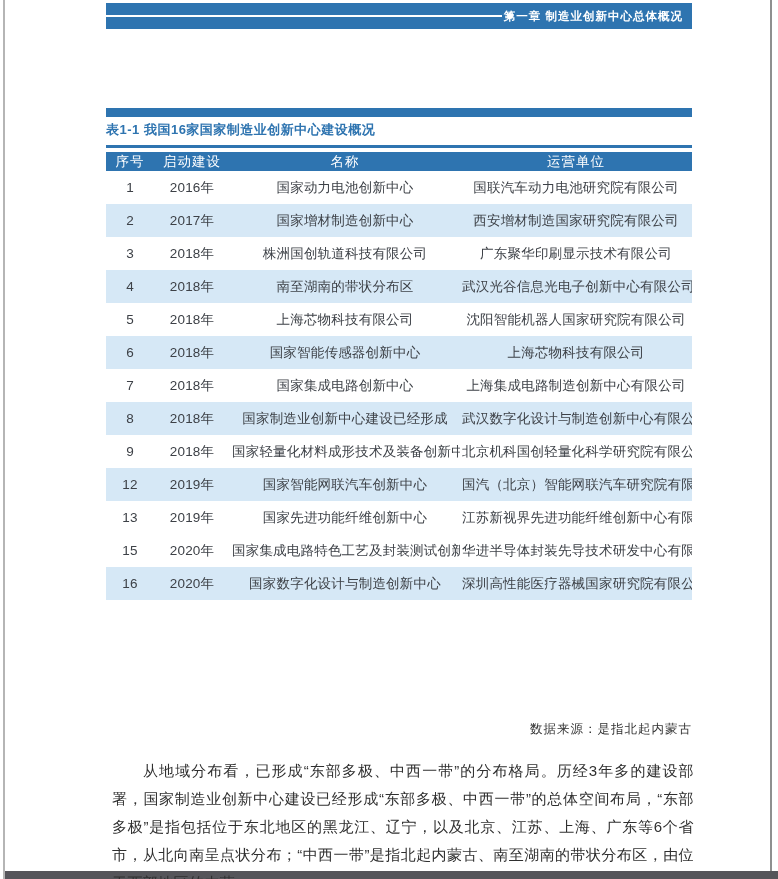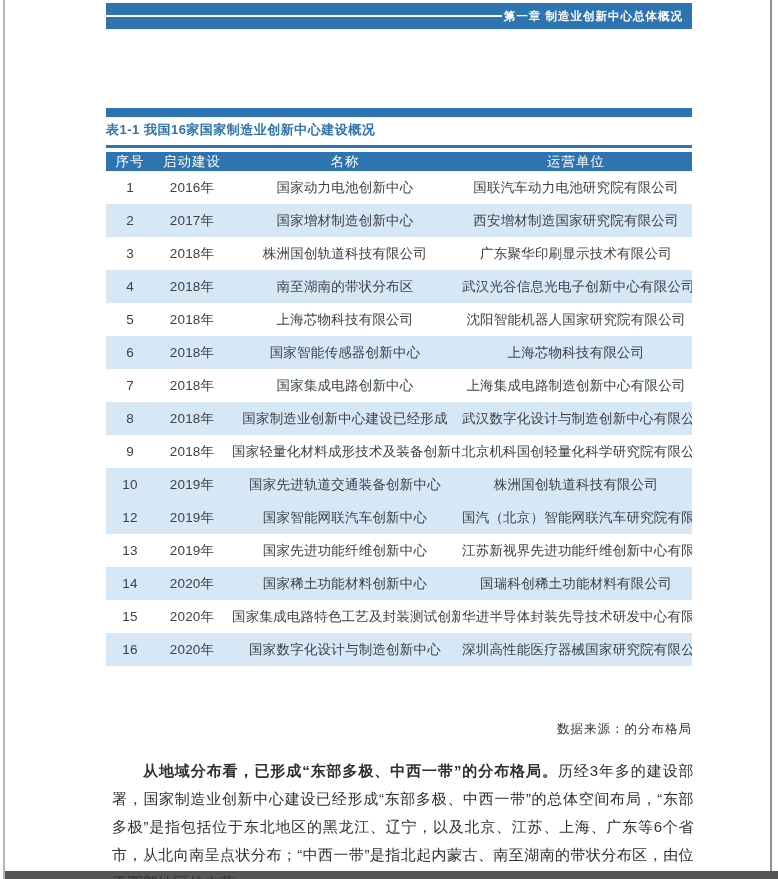--- a/index.html
+++ b/index.html
@@ -43,21 +43,21 @@
   .source-line {
     position:absolute; left:106px; top:721px; width:586px; text-align:right;
     font-size:12.5px; color:#333333; letter-spacing:1px;
   }
 
   .body-para {
     position:absolute; left:112px; top:757px; width:582px;
     font-size:15px; line-height:28px; text-align:justify; text-indent:31px;
     color:#2f2f2f; letter-spacing:0.4px;
   }
-  .body-para .lead { font-weight:bold; }
+  .body-para .lead { font-weight:normal; }
 </style>
 </head>
 <body style="--blue: #2E74B0; --rowalt: #D6E8F6;">
 
 <div class="edge-left"></div>
 <div class="edge-right"></div>
 <div class="page-separator"></div>
 
 <div class="chapter-bar">
   <span class="chapter-line"></span>
@@ -134,53 +134,41 @@
       <td>国家制造业创新中心建设已经形成</td>
       <td>武汉数字化设计与制造创新中心有限公司</td>
     </tr>
       <tr>
       <td>9</td>
       <td>2018年</td>
       <td>国家轻量化材料成形技术及装备创新中心</td>
       <td>北京机科国创轻量化科学研究院有限公司</td>
     </tr>
       <tr class="alt">
-      <td>10</td>
-      <td>2019年</td>
-      <td>国家先进轨道交通装备创新中心</td>
-      <td>株洲国创轨道科技有限公司</td>
-    </tr>
-      <tr class="alt">
       <td>12</td>
       <td>2019年</td>
       <td>国家智能网联汽车创新中心</td>
       <td>国汽（北京）智能网联汽车研究院有限公司</td>
     </tr>
       <tr>
       <td>13</td>
       <td>2019年</td>
       <td>国家先进功能纤维创新中心</td>
       <td>江苏新视界先进功能纤维创新中心有限公司</td>
-    </tr>
-      <tr class="alt">
-      <td>14</td>
-      <td>2020年</td>
-      <td>国家稀土功能材料创新中心</td>
-      <td>国瑞科创稀土功能材料有限公司</td>
     </tr>
       <tr>
       <td>15</td>
       <td>2020年</td>
       <td>国家集成电路特色工艺及封装测试创新中心</td>
       <td>华进半导体封装先导技术研发中心有限公司</td>
     </tr>
       <tr class="alt">
       <td>16</td>
       <td>2020年</td>
       <td>国家数字化设计与制造创新中心</td>
       <td>深圳高性能医疗器械国家研究院有限公司</td>
     </tr>
     </tbody>
 </table>
 
-<div class="source-line">数据来源：的分布格局</div>
+<div class="source-line">数据来源：是指北起内蒙古</div>
 
 <p class="body-para"><span class="lead">从地域分布看，已形成“东部多极、中西一带”的分布格局。</span><span>历经3年多的建设部署，国家制造业创新中心建设已经形成“东部多极、中西一带”的总体空间布局，“东部多极”是指包括位于东北地区的黑龙江、辽宁，以及北京、江苏、上海、广东等6个省市，从北向南呈点状分布；“中西一带”是指北起内蒙古、南至湖南的带状分布区，由位于西部地区的内蒙</span></p>
 
 </body></html>

